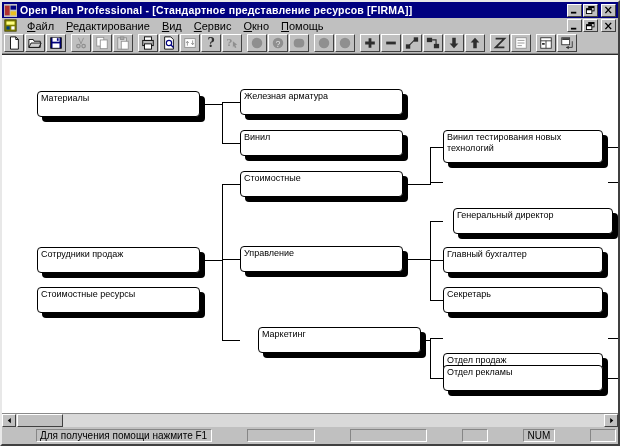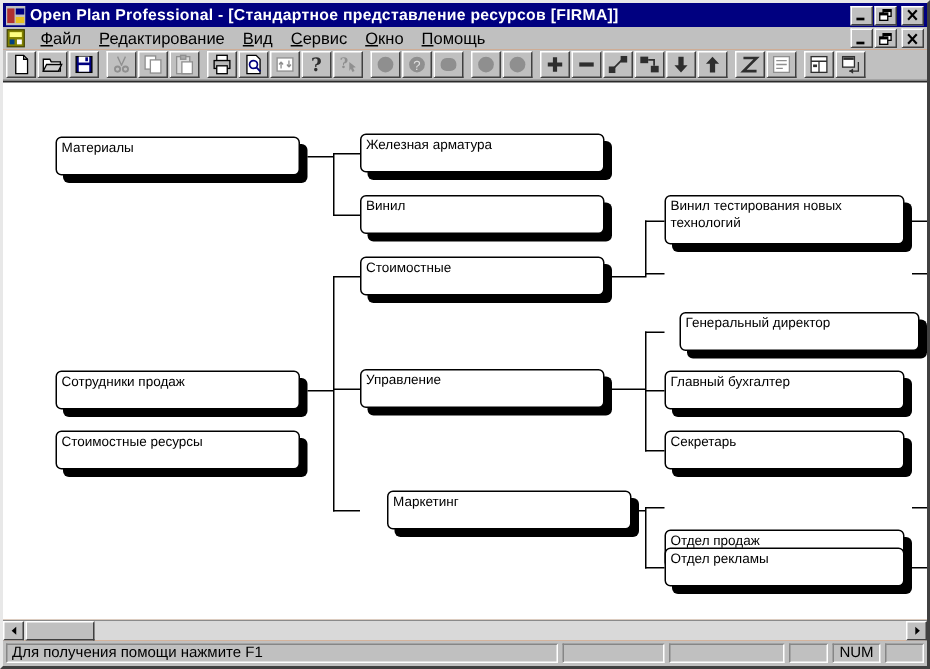--- a/index.html
+++ b/index.html
@@ -100,21 +100,21 @@
 
   
   .statusbar {
     height:17px; flex:none; background:#c0c0c0;
     display:flex; align-items:center; gap:3px; padding:1px 2px 2px 2px;
   }
   .status-panel {
     height:13px; background:#c0c0c0;
     border:1px solid; border-color:#868686 #fff #fff #868686;
     font-size:10px; color:#000; padding:0 3px;
-    display:flex; align-items:center; white-space:nowrap; overflow:hidden;
+    display:flex; align-items:center; white-space:nowrap; overflow:hidden;margin-left:32px;
   }
   .status-panel.main { flex:1; }
   .status-panel.p1 { width:68px; flex:none; }
   .status-panel.p2 { width:77px; flex:none; }
   .status-panel.p3 { width:26px; flex:none; }
   .status-panel.p4 { width:32px; flex:none; justify-content:center; }
   .status-panel.p5 { width:26px; flex:none; }
 </style>
 </head>
 <body>

